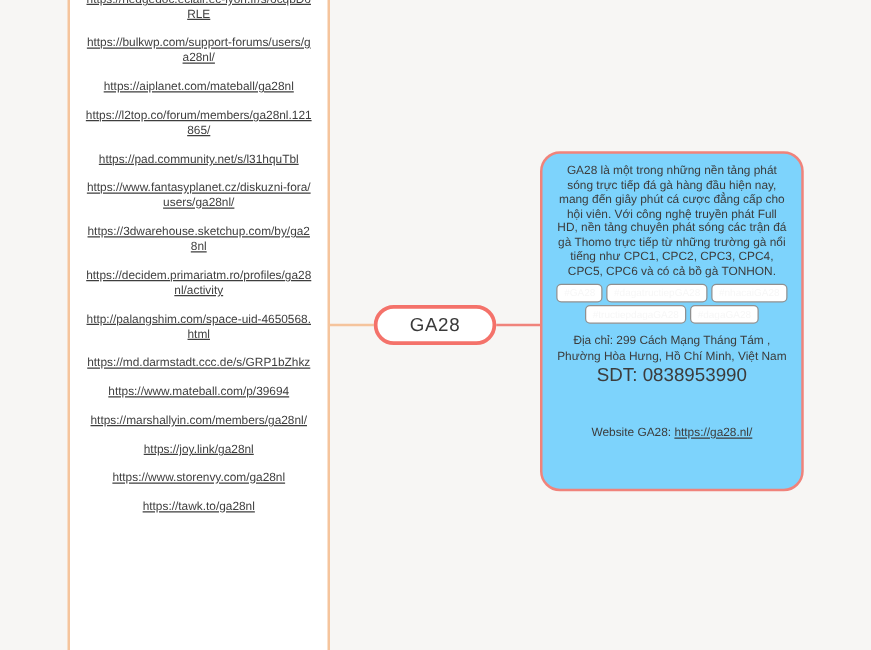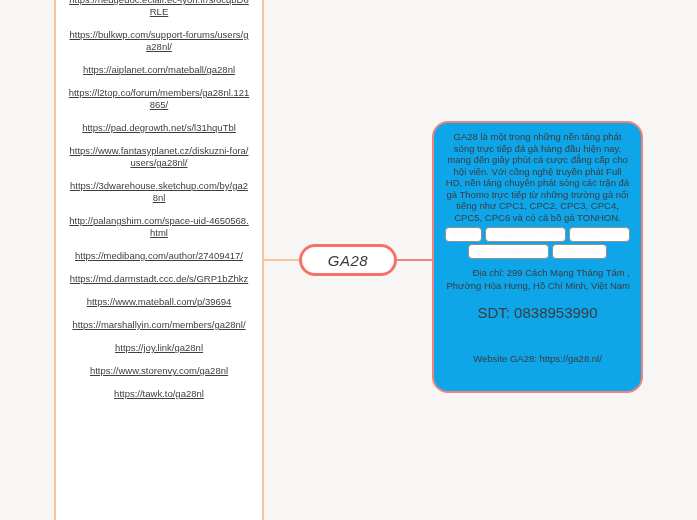--- a/index.html
+++ b/index.html
@@ -55,33 +55,32 @@
   
   .center-node{
     position:absolute;
     left:299px; top:244px;
     width:98px; height:32px;
     background:#ffffff;
     border:3px solid var(--salmon);
     border-radius:16px;
     display:flex;align-items:center;justify-content:center;
     cursor:pointer;
-    font-style:italic;
   }
   .center-node .label{
     font-size:15px;
     letter-spacing:.5px;
     color:#3a3a3a;
   }
   
   .info-panel{
     position:absolute;
     left:432px; top:121px;
     width:211px; height:272px;
-    background:#0ea5e9;
+    background:#7dd3fc;
     border:2px solid var(--coral);
     border-radius:16px;
     padding:8px 11px;
     text-align:center;
     color:#3c3c3c;
     cursor:pointer;
   }
   .description{
     font-size:9.5px;
     line-height:11.5px;
@@ -100,50 +99,49 @@
     background:#ffffff;
     color:var(--chip-text);
     font-size:8px;
     line-height:9px;
     padding:2px 5px;
     white-space:nowrap;
   }
   .address{
     font-size:9.5px;
     line-height:12.5px;
-    margin-bottom:12px;
-    text-align:right;
   }
   .phone{
     font-size:15px;
     margin-bottom:32px;
   }
   .website{
     font-size:9.5px;
   }
   .website .url{
+    text-decoration:underline;
     cursor:pointer;
   }
 </style>
 </head>
 <body>
 
 <div class="canvas">
 
   <div class="links-panel">
     <div id="links-list">
         <span class="link-item">https://hedgedoc.eclair.ec-lyon.fr/s/6cqbD6RLE</span>
         <span class="link-item">https://bulkwp.com/support-forums/users/ga28nl/</span>
         <span class="link-item">https://aiplanet.com/mateball/ga28nl</span>
         <span class="link-item">https://l2top.co/forum/members/ga28nl.121865/</span>
-        <span class="link-item">https://pad.degrowth.net/s/l31hquTbl</span>
+        <span class="link-item">https://pad.community.net/s/l31hquTbl</span>
         <span class="link-item">https://www.fantasyplanet.cz/diskuzni-fora/users/ga28nl/</span>
         <span class="link-item">https://3dwarehouse.sketchup.com/by/ga28nl</span>
+        <span class="link-item">https://decidem.primariatm.ro/profiles/ga28nl/activity</span>
         <span class="link-item">http://palangshim.com/space-uid-4650568.html</span>
-        <span class="link-item">https://medibang.com/author/27409417/</span>
         <span class="link-item">https://md.darmstadt.ccc.de/s/GRP1bZhkz</span>
         <span class="link-item">https://www.mateball.com/p/39694</span>
         <span class="link-item">https://marshallyin.com/members/ga28nl/</span>
         <span class="link-item">https://joy.link/ga28nl</span>
         <span class="link-item">https://www.storenvy.com/ga28nl</span>
         <span class="link-item">https://tawk.to/ga28nl</span>
       </div>
   </div>
 
   <div class="connector left"></div>

